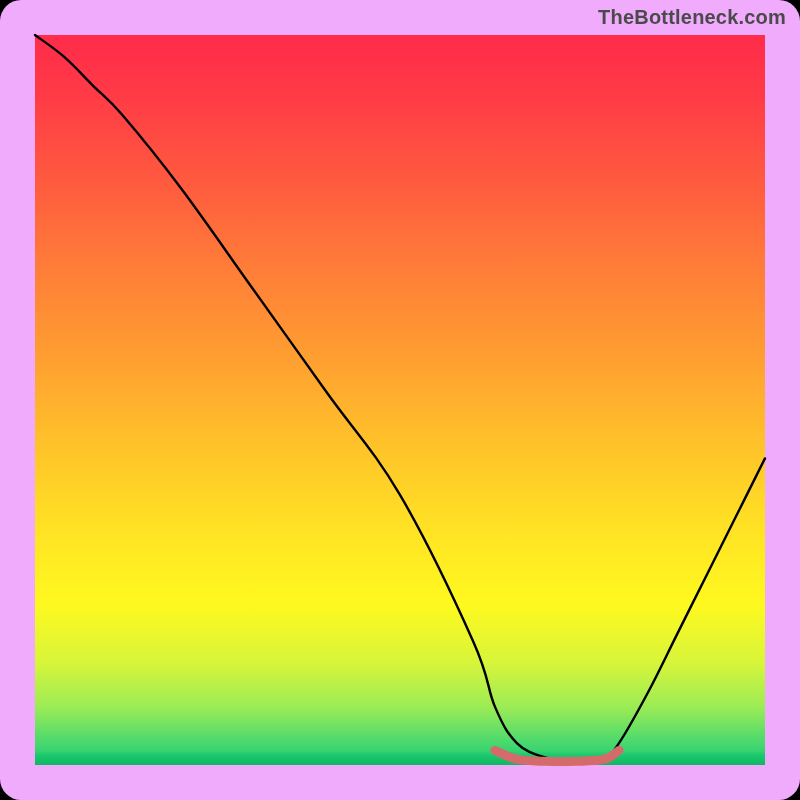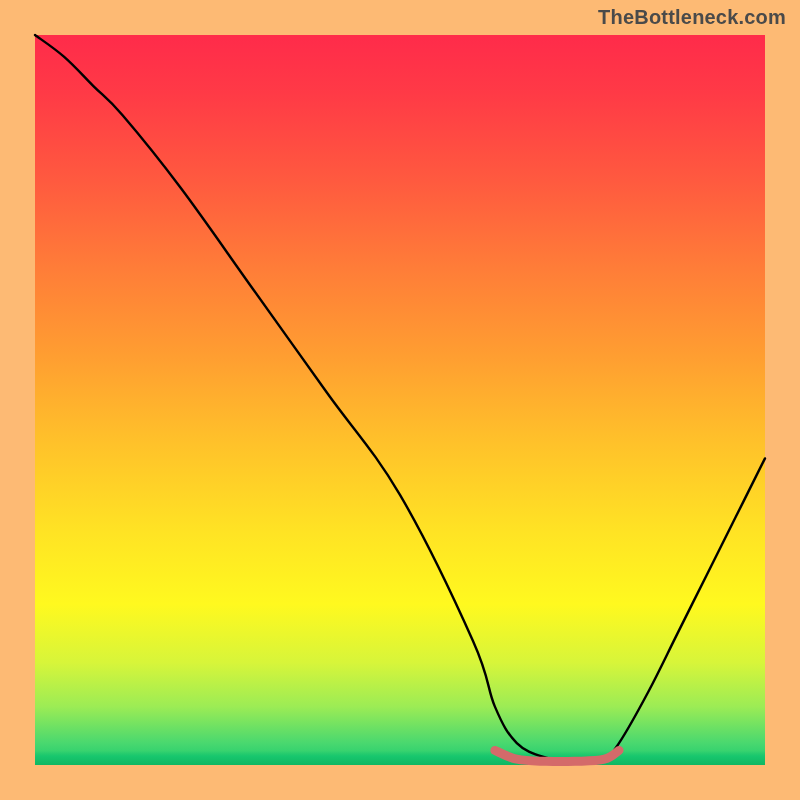--- a/index.html
+++ b/index.html
@@ -8,21 +8,22 @@
     width: 800px;
     height: 800px;
     background: #000;
     font-family: Arial, Helvetica, sans-serif;
     overflow: hidden;
   }
   .stage {
     position: relative;
     width: 800px;
     height: 800px;
-    background: #fdba74;
+    background: #f0abfc;
+    border-radius: 21px;
   }
   .watermark {
     position: absolute;
     top: 6px;
     right: 14px;
     color: #4a4a4a;
     font-size: 20px;
     font-weight: 600;
     letter-spacing: 0.2px;
     user-select: none;

